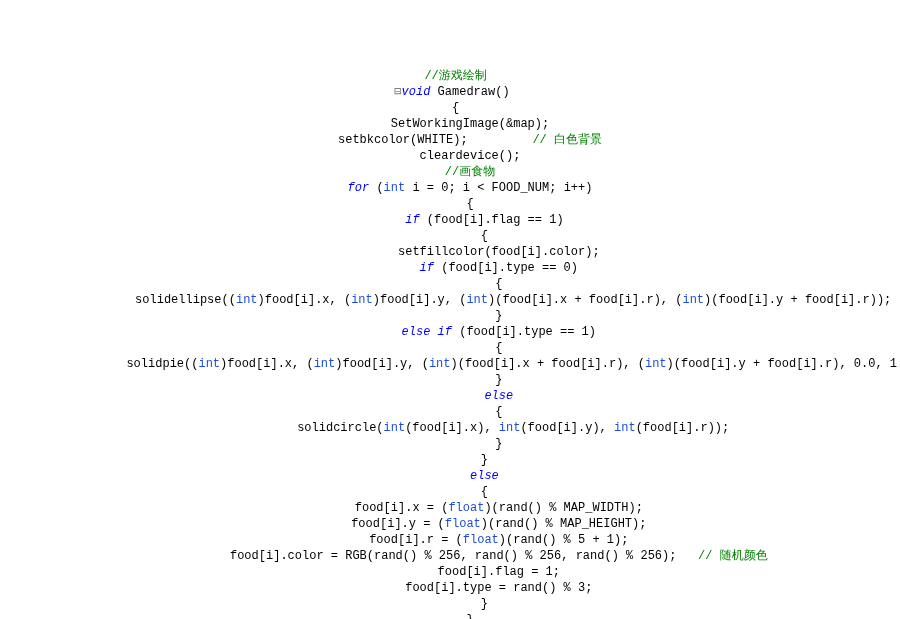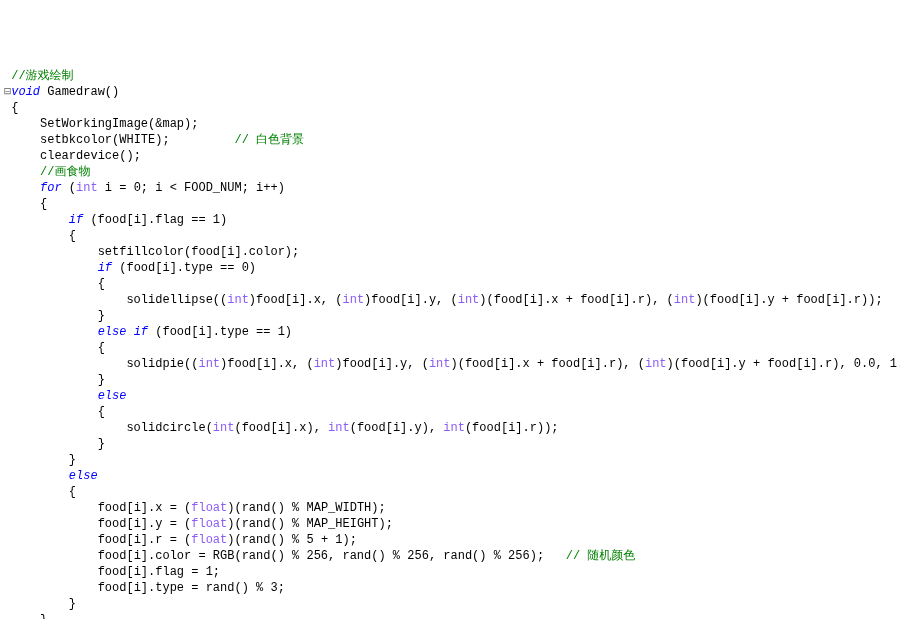--- a/index.html
+++ b/index.html
@@ -10,23 +10,23 @@
     background: #ffffff;
     color: #000000;
     white-space: pre;
     padding: 4px 0 4px 4px;
     overflow: hidden;
     width: 900px;
     height: 619px;
   }
   .cm { color: #008000; }   
   .kw { color: #0000ff; font-style: italic; }   
-  .ty { color: #8b5cf6; }   
+  .ty { color: #1d4ed8; }   
   .gr { color: #808080; }   
-  .line { display: block; }
+  .line { display: block; text-align: center; }
 </style>
 </head>
 <body>
 
 
 
 <div id="code-view"><span class="line"><span class="gr"> </span><span></span><span class="cm">//游戏绘制</span></span><span class="line"><span class="gr">⊟</span><span></span><span class="kw">void</span><span> Gamedraw()</span></span><span class="line"><span class="gr"> </span><span></span><span>{</span></span><span class="line"><span class="gr"> </span><span>    </span><span>SetWorkingImage(&amp;map);</span></span><span class="line"><span class="gr"> </span><span>    </span><span>setbkcolor(WHITE);         </span><span class="cm">// 白色背景</span></span><span class="line"><span class="gr"> </span><span>    </span><span>cleardevice();</span></span><span class="line"><span class="gr"> </span><span>    </span><span class="cm">//画食物</span></span><span class="line"><span class="gr"> </span><span>    </span><span class="kw">for</span><span> (</span><span class="ty">int</span><span> i = 0; i &lt; FOOD_NUM; i++)</span></span><span class="line"><span class="gr"> </span><span>    </span><span>{</span></span><span class="line"><span class="gr"> </span><span>        </span><span class="kw">if</span><span> (food[i].flag == 1)</span></span><span class="line"><span class="gr"> </span><span>        </span><span>{</span></span><span class="line"><span class="gr"> </span><span>            </span><span>setfillcolor(food[i].color);</span></span><span class="line"><span class="gr"> </span><span>            </span><span class="kw">if</span><span> (food[i].type == 0)</span></span><span class="line"><span class="gr"> </span><span>            </span><span>{</span></span><span class="line"><span class="gr"> </span><span>                </span><span>solidellipse((</span><span class="ty">int</span><span>)food[i].x, (</span><span class="ty">int</span><span>)food[i].y, (</span><span class="ty">int</span><span>)(food[i].x + food[i].r), (</span><span class="ty">int</span><span>)(food[i].y + food[i].r));</span></span><span class="line"><span class="gr"> </span><span>            </span><span>}</span></span><span class="line"><span class="gr"> </span><span>            </span><span class="kw">else</span><span> </span><span class="kw">if</span><span> (food[i].type == 1)</span></span><span class="line"><span class="gr"> </span><span>            </span><span>{</span></span><span class="line"><span class="gr"> </span><span>                </span><span>solidpie((</span><span class="ty">int</span><span>)food[i].x, (</span><span class="ty">int</span><span>)food[i].y, (</span><span class="ty">int</span><span>)(food[i].x + food[i].r), (</span><span class="ty">int</span><span>)(food[i].y + food[i].r), 0.0, 1.5</span></span><span class="line"><span class="gr"> </span><span>            </span><span>}</span></span><span class="line"><span class="gr"> </span><span>            </span><span class="kw">else</span></span><span class="line"><span class="gr"> </span><span>            </span><span>{</span></span><span class="line"><span class="gr"> </span><span>                </span><span>solidcircle(</span><span class="ty">int</span><span>(food[i].x), </span><span class="ty">int</span><span>(food[i].y), </span><span class="ty">int</span><span>(food[i].r));</span></span><span class="line"><span class="gr"> </span><span>            </span><span>}</span></span><span class="line"><span class="gr"> </span><span>        </span><span>}</span></span><span class="line"><span class="gr"> </span><span>        </span><span class="kw">else</span></span><span class="line"><span class="gr"> </span><span>        </span><span>{</span></span><span class="line"><span class="gr"> </span><span>            </span><span>food[i].x = (</span><span class="ty">float</span><span>)(rand() % MAP_WIDTH);</span></span><span class="line"><span class="gr"> </span><span>            </span><span>food[i].y = (</span><span class="ty">float</span><span>)(rand() % MAP_HEIGHT);</span></span><span class="line"><span class="gr"> </span><span>            </span><span>food[i].r = (</span><span class="ty">float</span><span>)(rand() % 5 + 1);</span></span><span class="line"><span class="gr"> </span><span>            </span><span>food[i].color = RGB(rand() % 256, rand() % 256, rand() % 256);   </span><span class="cm">// 随机颜色</span></span><span class="line"><span class="gr"> </span><span>            </span><span>food[i].flag = 1;</span></span><span class="line"><span class="gr"> </span><span>            </span><span>food[i].type = rand() % 3;</span></span><span class="line"><span class="gr"> </span><span>        </span><span>}</span></span><span class="line"><span class="gr"> </span><span>    </span><span>}</span></span></div>
 
 
 

